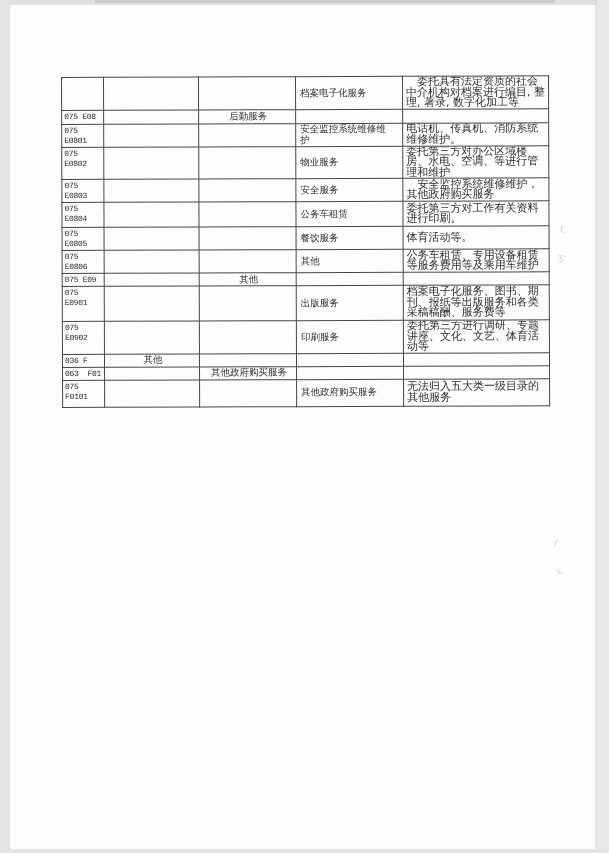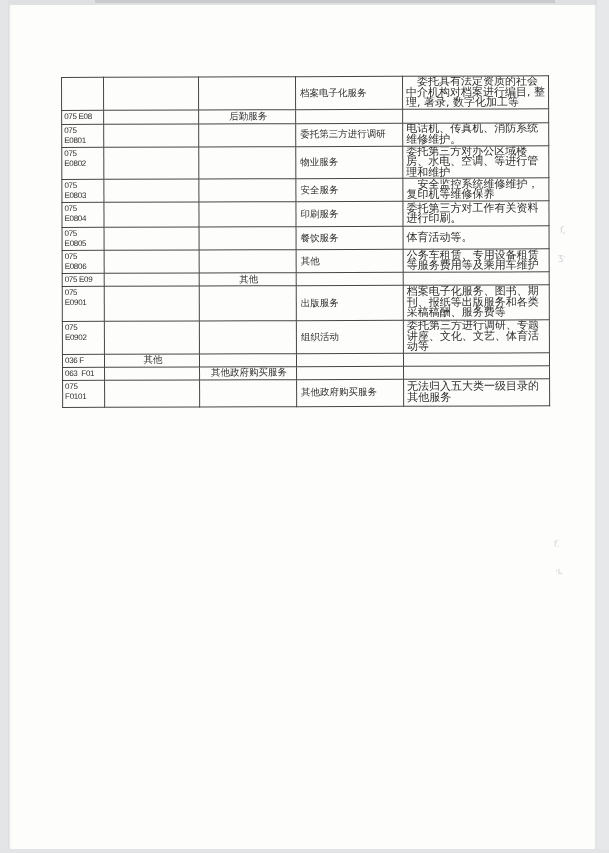--- a/index.html
+++ b/index.html
@@ -12,21 +12,21 @@
   .strip-left{left:0;top:0;width:8px;height:853px;background:#e4e5e7;}
   .strip-left-shadow{left:8px;top:5px;width:3px;height:845px;background:linear-gradient(to right,#d7d8da,rgba(255,255,255,0));}
   .strip-right{left:597px;top:0;width:12px;height:853px;background:#e7e8ea;}
   .strip-right-shadow{left:594px;top:0;width:3px;height:853px;background:linear-gradient(to left,#d9dadc,rgba(255,255,255,0));}
   .strip-bottom{left:0;top:849px;width:609px;height:4px;background:#e3e4e6;}
   .page{position:absolute;left:8px;top:5px;width:589px;height:844px;background:#fdfdfc;z-index:1;}
   
   .table-wrap{position:absolute;left:53px;top:72px;transform:rotate(-0.2deg);transform-origin:left top;}
   table{border-collapse:collapse;table-layout:fixed;width:487px;color:#2d2d2d;}
   td{border:1px solid #464646;vertical-align:middle;overflow:hidden;}
-  td.code{font-family:Liberation Sans, sans-serif;font-size:8px;line-height:1.25;white-space:pre;padding:1px 1px 1px 2px;vertical-align:top;letter-spacing:-0.3px;}
+  td.code{font-family:Liberation Mono, monospace;font-size:8px;line-height:1.25;white-space:pre;padding:1px 1px 1px 2px;vertical-align:top;letter-spacing:-0.3px;}
   td.cat,td.subcat{font-size:9.5px;padding:0 2px 0 4px;line-height:1.1;text-align:center;}
   td.service{font-size:9.5px;padding:0 10px 0 4px;line-height:10.5px;}
   td.desc{font-size:11px;padding:0 2px 0 3px;line-height:10.5px;}
   
   .smudge{position:absolute;color:#c2c6ca;filter:blur(0.5px);font-size:9px;z-index:2;opacity:0.85;}
   .sm1{left:552px;top:220px;transform:rotate(8deg);}
   .sm2{left:550px;top:247px;transform:rotate(-6deg);}
   .sm3{left:546px;top:534px;transform:rotate(10deg);}
   .sm4{left:547px;top:561px;transform:rotate(-4deg);}
 </style>
@@ -58,45 +58,45 @@
             <td class="cat"></td>
             <td class="subcat">后勤服务</td>
             <td class="service"></td>
             <td class="desc"></td>
           </tr>
           <tr style="height:23px">
             <td class="code">075
 E0801</td>
             <td class="cat"></td>
             <td class="subcat"></td>
-            <td class="service">委托第三方进行调研</td>
+            <td class="service">安全监控系统维修维护</td>
             <td class="desc">电话机、传真机、消防系统维修维护。</td>
           </tr>
           <tr style="height:22px">
             <td class="code">075
 E0802</td>
             <td class="cat"></td>
             <td class="subcat"></td>
             <td class="service">物业服务</td>
             <td class="desc">委托第三方对办公区域楼房、水电、空调、等进行管理和维护</td>
           </tr>
           <tr style="height:21px">
             <td class="code">075
 E0803</td>
             <td class="cat"></td>
             <td class="subcat"></td>
             <td class="service">安全服务</td>
-            <td class="desc">　安全监控系统维修维护，复印机等维修保养</td>
+            <td class="desc">　安全监控系统维修维护，其他政府购买服务</td>
           </tr>
           <tr style="height:25px">
             <td class="code">075
 E0804</td>
             <td class="cat"></td>
             <td class="subcat"></td>
-            <td class="service">印刷服务</td>
+            <td class="service">公务车租赁</td>
             <td class="desc">委托第三方对工作有关资料进行印刷。</td>
           </tr>
           <tr style="height:22px">
             <td class="code">075
 E0805</td>
             <td class="cat"></td>
             <td class="subcat"></td>
             <td class="service">餐饮服务</td>
             <td class="desc">体育活动等。</td>
           </tr>
@@ -121,21 +121,21 @@
             <td class="cat"></td>
             <td class="subcat"></td>
             <td class="service">出版服务</td>
             <td class="desc">档案电子化服务、图书、期刊、报纸等出版服务和各类采稿稿酬、服务费等</td>
           </tr>
           <tr style="height:23px">
             <td class="code">075
 E0902</td>
             <td class="cat"></td>
             <td class="subcat"></td>
-            <td class="service">组织活动</td>
+            <td class="service">印刷服务</td>
             <td class="desc">委托第三方进行调研、专题讲座、文化、文艺、体育活动等</td>
           </tr>
           <tr style="height:12px">
             <td class="code">036 F</td>
             <td class="cat">其他</td>
             <td class="subcat"></td>
             <td class="service"></td>
             <td class="desc"></td>
           </tr>
           <tr style="height:13px">

